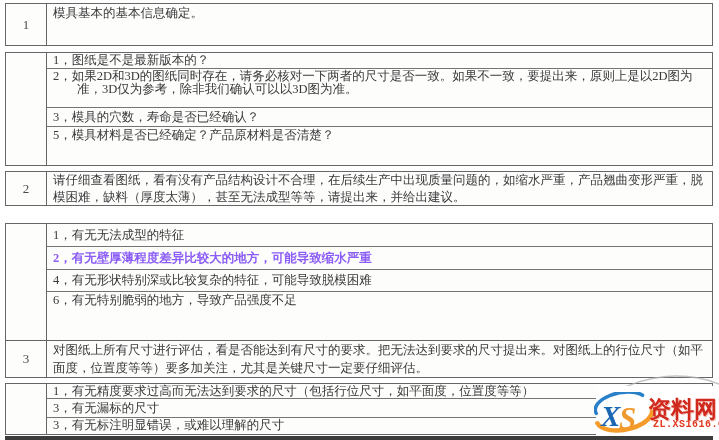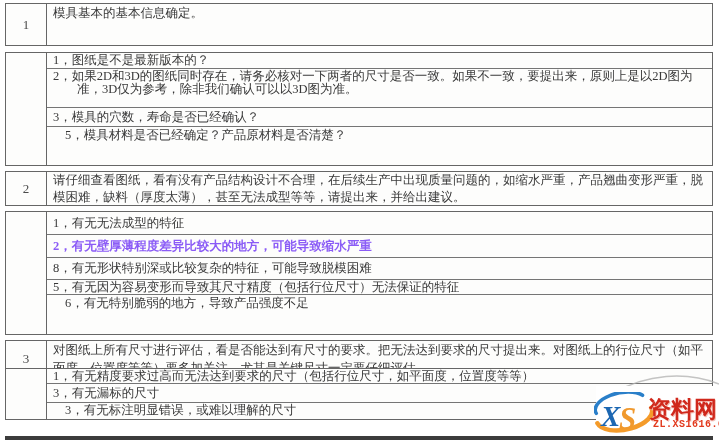--- a/index.html
+++ b/index.html
@@ -22,21 +22,21 @@
   .hdr .bodycol{
     padding:0 6px;font-size:12.5px;line-height:18px;
     display:flex;align-items:flex-start;
   }
   .hdr .bodycol span{display:block;}
   .rows .bodycol{display:flex;flex-direction:column;}
   .row{
     box-sizing:border-box;border-bottom:1px solid #757575;
     padding:0 6px;font-size:12.5px;overflow:hidden;white-space:nowrap;
   }
-  .row:last-child{border-bottom:none;margin-left:12px;}
+  .row:last-child{border-bottom:none;}
   .row.wrap{
     white-space:normal;line-height:13px;padding-top:1px;
     padding-left:30px;text-indent:-24px;
   }
   .row.bold{font-weight:bold;color:#8b5cf6;}
   .bottomband{
     position:absolute;left:5px;top:436px;width:708px;height:4px;
     background:#3c3c3c;z-index:6;
   }
   .scratch{position:absolute;left:606px;top:368px;z-index:2;}
@@ -81,39 +81,38 @@
     </div>
   </section>
 
   <section class="sec hdr" style="top:171px;height:35px">
     <div class="numcol">2</div>
     <div class="bodycol" style="line-height:17px">
         <span>请仔细查看图纸，看有没有产品结构设计不合理，在后续生产中出现质量问题的，如缩水严重，产品翘曲变形严重，脱模困难，缺料（厚度太薄），甚至无法成型等等，请提出来，并给出建议。</span>
       </div>
   </section>
 
-  <section class="sec rows" style="top:211px;height:124px">
+  <section class="sec rows" style="top:223px;height:124px">
     <div class="numcol"></div>
     <div class="bodycol">
       <div class="row" style="height:23px;line-height:22px">1，有无无法成型的特征</div>
       <div class="row bold" style="height:23px;line-height:22px">2，有无壁厚薄程度差异比较大的地方，可能导致缩水严重</div>
-      <div class="row" style="height:22px;line-height:21px">8，有无形状特别深或比较复杂的特征，可能导致脱模困难</div>
-      <div class="row" style="height:15px;line-height:14px">5，有无因为容易变形而导致其尺寸精度（包括行位尺寸）无法保证的特征</div>
+      <div class="row" style="height:22px;line-height:21px">4，有无形状特别深或比较复杂的特征，可能导致脱模困难</div>
       <div class="row" style="height:16px;line-height:16px">6，有无特别脆弱的地方，导致产品强度不足</div>
     </div>
   </section>
 
   <section class="sec hdr" style="top:340px;height:38px">
     <div class="numcol">3</div>
     <div class="bodycol" style="line-height:18px">
         <span>对图纸上所有尺寸进行评估，看是否能达到有尺寸的要求。把无法达到要求的尺寸提出来。对图纸上的行位尺寸（如平面度，位置度等等）要多加关注，尤其是关键尺寸一定要仔细评估。</span>
       </div>
   </section>
 
-  <section class="sec rows" style="top:368px;height:52px">
+  <section class="sec rows" style="top:383px;height:52px">
     <div class="numcol"></div>
     <div class="bodycol">
       <div class="row" style="height:15px;line-height:14px">1，有无精度要求过高而无法达到要求的尺寸（包括行位尺寸，如平面度，位置度等等）</div>
       <div class="row" style="height:19px;line-height:18px">3，有无漏标的尺寸</div>
       <div class="row" style="height:16px;line-height:15px">3，有无标注明显错误，或难以理解的尺寸</div>
     </div>
   </section>
 
   <svg class="scratch" width="113" height="28" viewBox="0 0 113 28">
     <path d="M 8 25 C 40 6, 80 3, 113 16" fill="none" stroke="#b0b0b0" stroke-width="1.5" opacity="0.75"></path>

